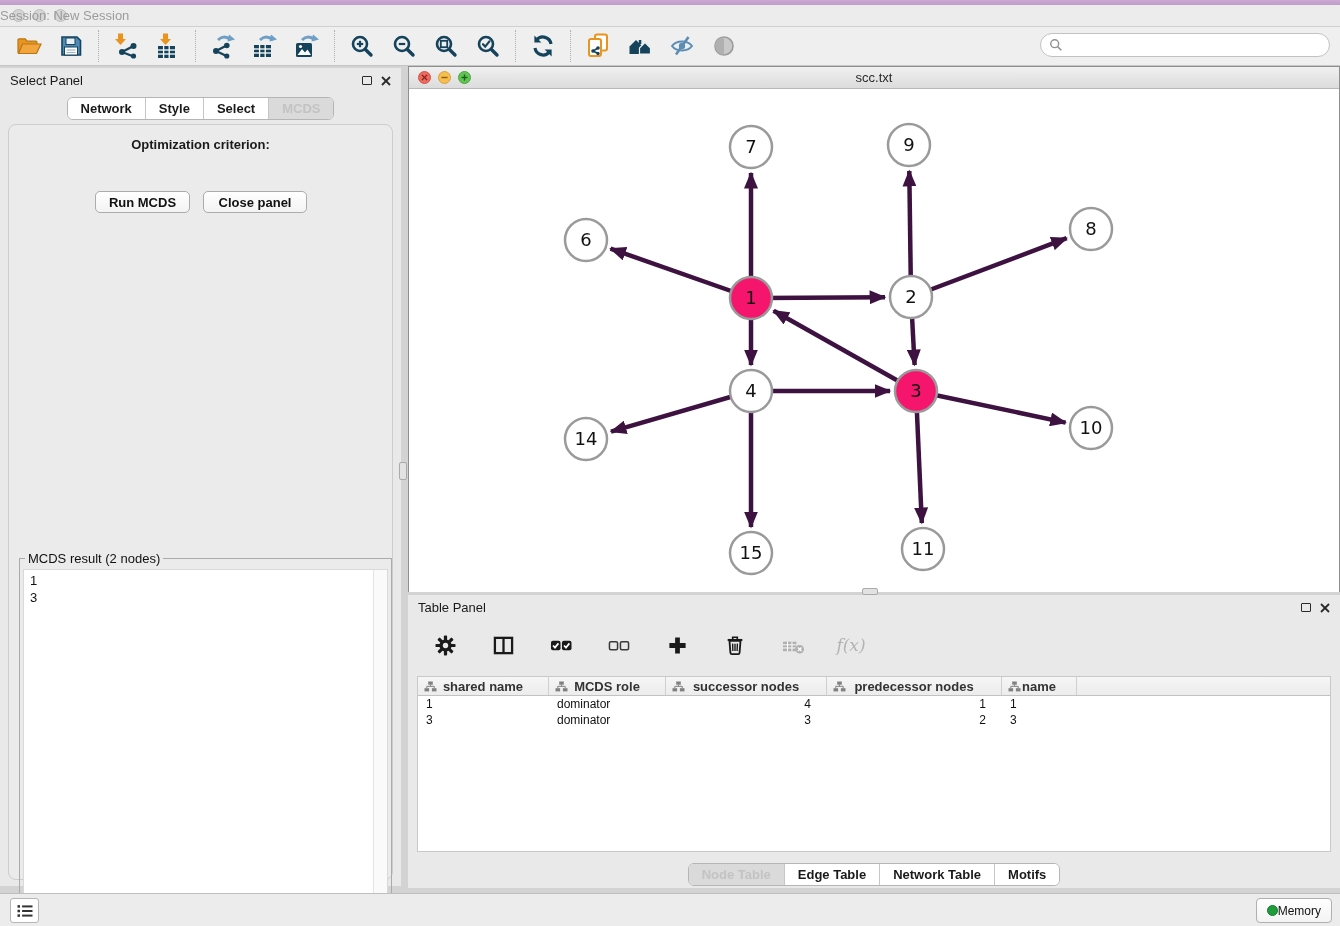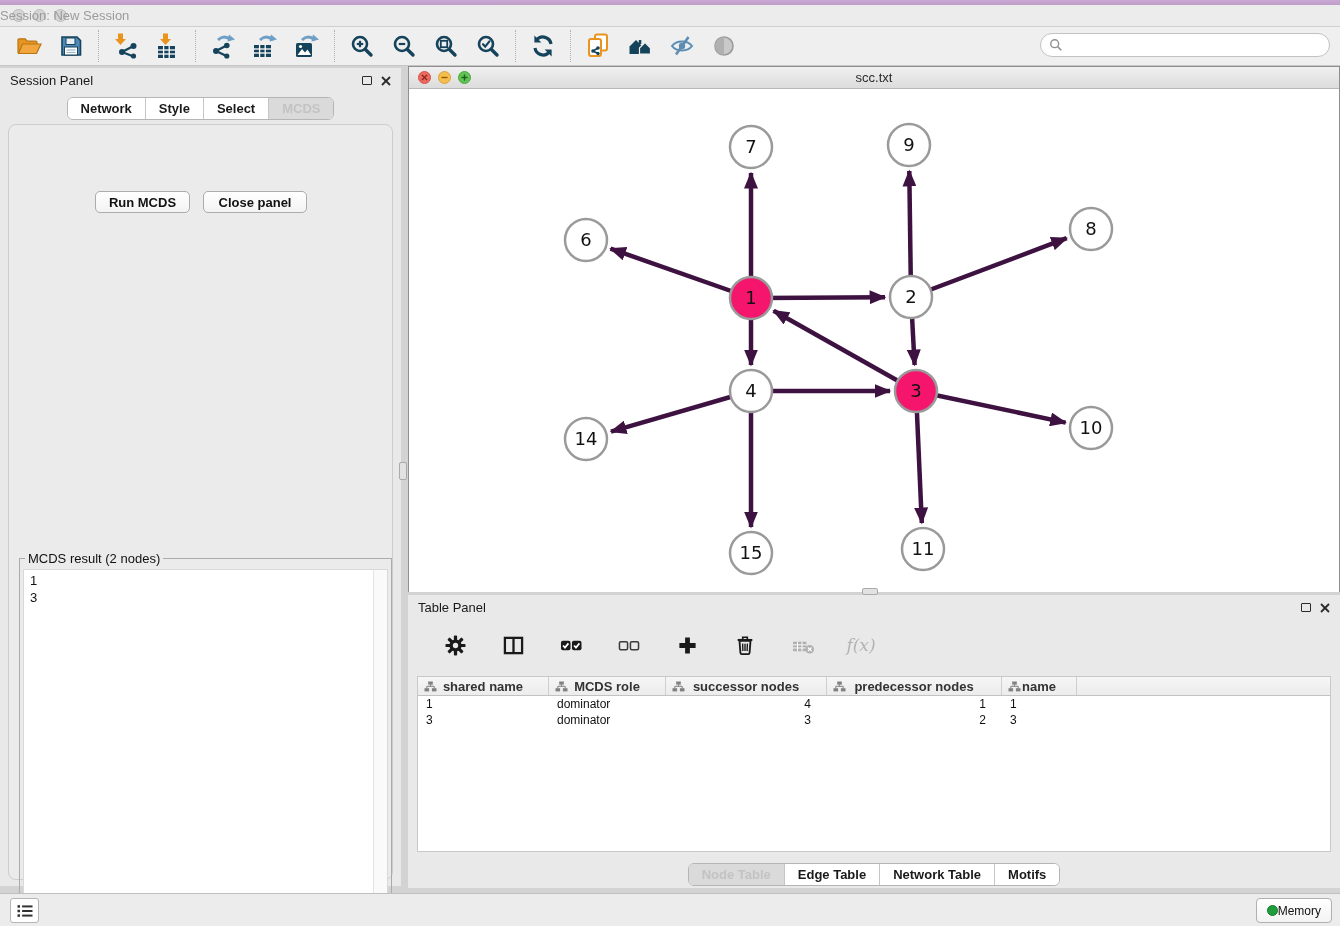--- a/index.html
+++ b/index.html
@@ -42,21 +42,21 @@
 .net-titlebar .lights{display:flex;gap:7px;margin-left:9px}
 .tl{width:13px;height:13px;border-radius:50%;display:flex;align-items:center;justify-content:center}
 .tl svg{display:block}
 .tl.red{background:#ee6a5f;border:1px solid #ce5347}
 .tl.yellow{background:#f5be4f;border:1px solid #d9a13d}
 .tl.green{background:#61c455;border:1px solid #4aa73c}
 .net-titlebar .ntitle{position:absolute;left:0;right:0;text-align:center;font-size:13px;color:#2a2a2a}
 .net-canvas{position:relative;width:100%;height:503px;background:#fff}
 
 .table-panel{position:absolute;left:408px;top:595px;width:932px;height:293px;background:#e9e9e9}
-.tp-toolbar{position:absolute;left:20px;top:30px;height:40px;display:flex;align-items:center;gap:32px;padding-left:14px}
+.tp-toolbar{position:absolute;left:10px;top:30px;height:40px;display:flex;align-items:center;gap:32px;padding-left:14px}
 .tp-btn{background:none;border:none;width:26px;height:26px;display:flex;align-items:center;justify-content:center;cursor:pointer}
 .fx{font-family:"DejaVu Serif",serif;font-style:italic;color:#b3b3b3;font-size:17px}
 .tbl{position:absolute;left:9px;top:81px;width:914px;height:176px;background:#fff;border:1px solid #c9c9c9;overflow:hidden}
 .tbl-head{display:flex;height:19px;background:linear-gradient(#f6f6f6,#ececec);border-bottom:1px solid #c2c2c2}
 .th{position:relative;height:100%;border-right:1px solid #cfcfcf;font-size:13px;font-weight:600;color:#333;display:flex;align-items:center;justify-content:center;cursor:pointer}
 .th .hier{position:absolute;left:6px;top:4px}
 .tbl-row{display:flex;height:16px;font-size:12px;color:#111}
 .td{padding:1px 8px;overflow:hidden;white-space:nowrap}
 .tp-tabs{position:absolute;left:0;right:0;top:268px;display:flex;justify-content:center}
 
@@ -249,39 +249,40 @@
     <svg viewBox="0 0 16 16" width="14" height="14">
         <circle cx="6.5" cy="6.5" r="4.5" fill="none" stroke="#8e8e8e" stroke-width="1.6"></circle>
         <line x1="10" y1="10" x2="14" y2="14" stroke="#8e8e8e" stroke-width="1.8"></line>
       </svg>
     <input type="text" placeholder="" style="">
   </div>
 </div>
 
 <div class="control-panel">
   <div class="panel-head">
-    <span>Session Panel</span>
+    <span>Select Panel</span>
     <span class="spacer"></span>
     <span class="float-ico"></span>
     <svg viewBox="0 0 10 10" width="10" height="10">
         <g stroke="#2a2a2a" stroke-width="1.8">
           <line x1="1" y1="1" x2="9" y2="9"></line>
           <line x1="9" y1="1" x2="1" y2="9"></line>
         </g>
       </svg>
   </div>
   <div class="cp-tabs">
     <div class="seg">
       <span class="tab">Network</span>
       <span class="tab">Style</span>
       <span class="tab">Select</span>
       <span class="tab active">MCDS</span>
     </div>
   </div>
   <div class="cp-inner">
+    <div class="opt-label">Optimization criterion:</div>
     <button class="cp-btn" style="left:86px;top:66px;width:95px">Run MCDS</button>
     <button class="cp-btn" style="left:194px;top:66px;width:104px">Close panel</button>
     <fieldset class="mcds-box">
       <legend>MCDS result (2 nodes)</legend>
       <div class="mcds-text">1
 3<div class="mcds-scroll"></div></div>
     </fieldset>
   </div>
 </div>
 

